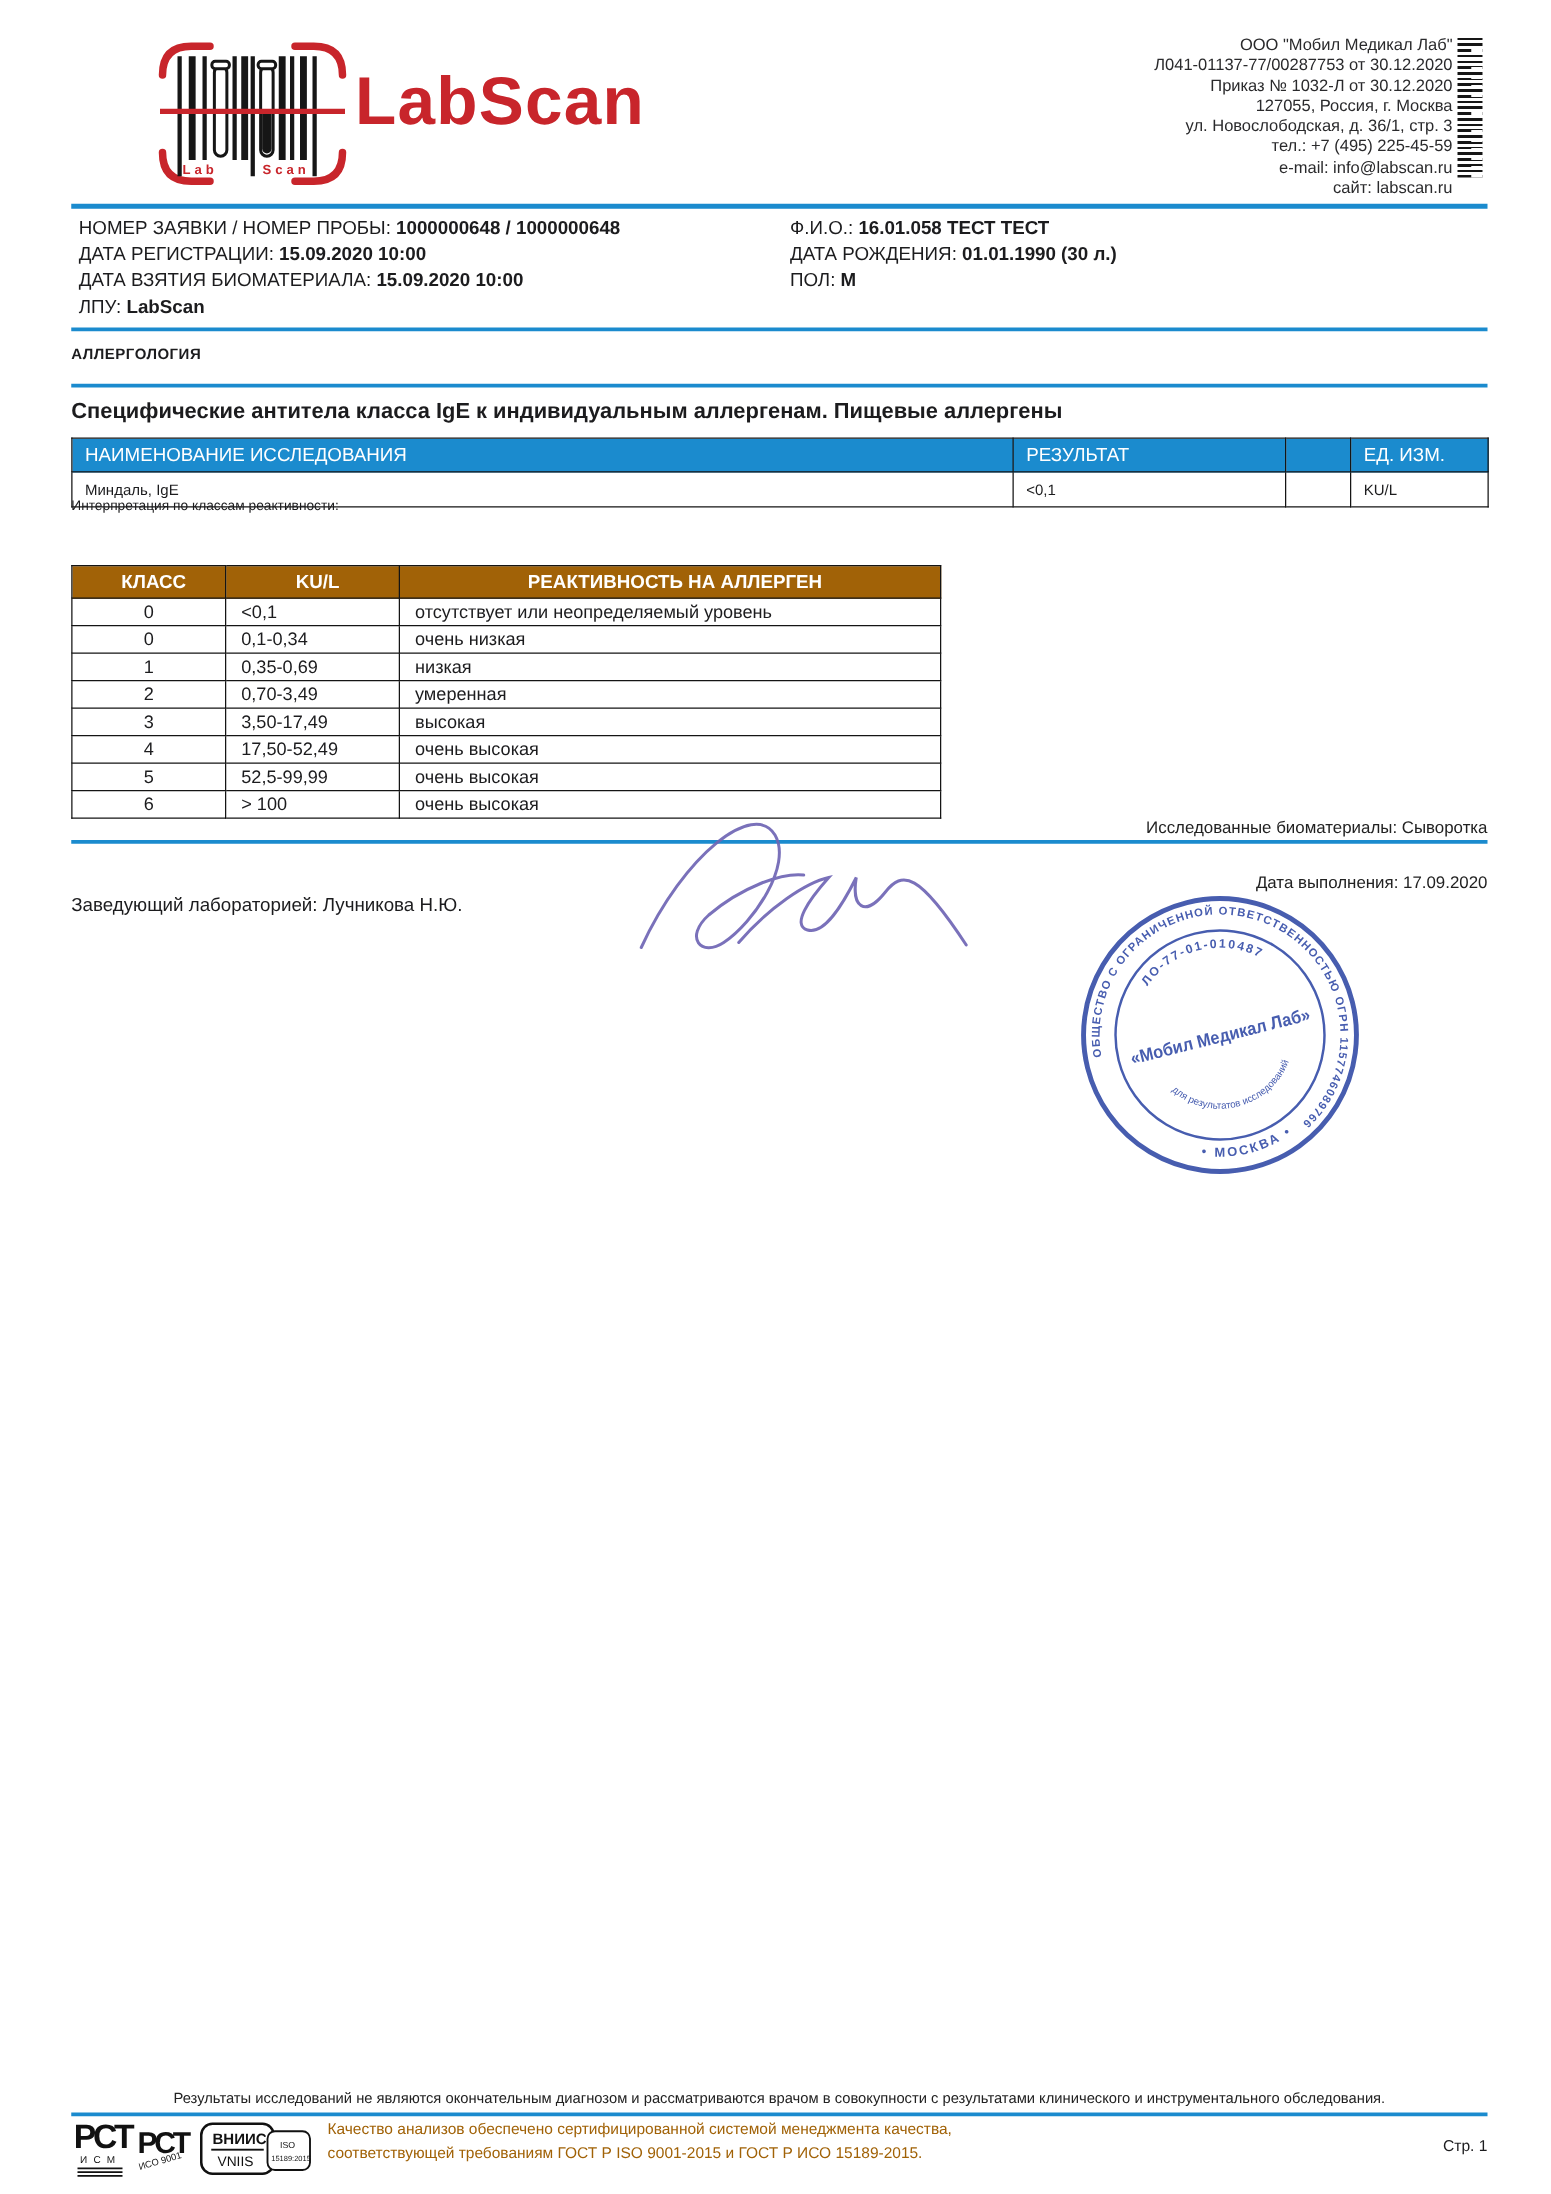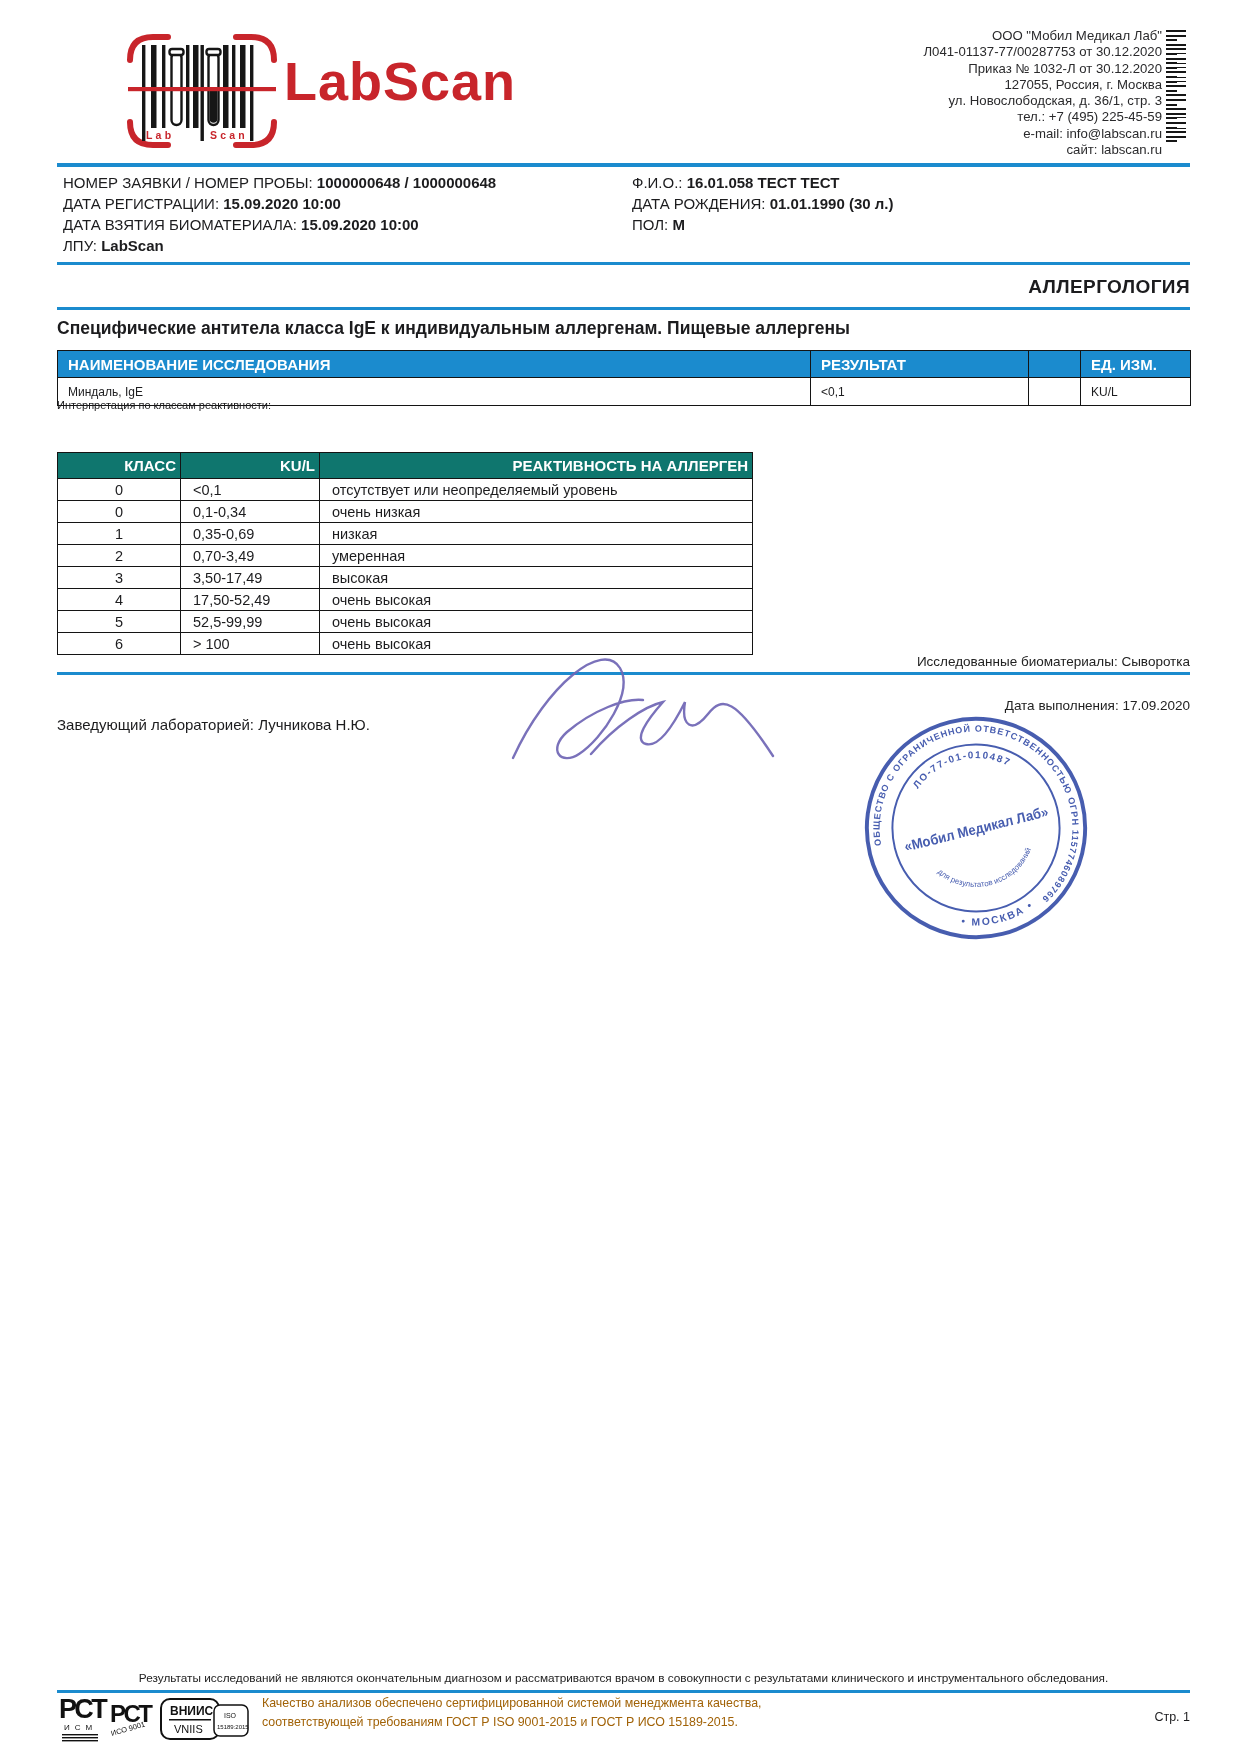--- a/index.html
+++ b/index.html
@@ -13,32 +13,32 @@
   .company{position:absolute;right:79px;top:28px;width:460px;text-align:right;font-size:13.2px;line-height:16.3px;color:#2a2a2c}
   .vbarcode{position:absolute;right:55px;top:30px;width:20px;height:112px}
   .vbarcode .b1{position:absolute;right:0;top:0;width:20px;height:112px;
      background:repeating-linear-gradient(180deg,#161616 0 2.1px,transparent 2.1px 4.6px)}
   .vbarcode .b2{position:absolute;right:0;top:1.5px;width:9px;height:110px;
      background:repeating-linear-gradient(180deg,#fff 0 2.1px,transparent 2.1px 7.2px)}
   
   .pcol{position:absolute;top:172px;font-size:15px;line-height:21px}
   .pcol.left{left:63px}.pcol.right{left:632px}
   .pvalue{font-weight:bold}
-  .center-title{position:absolute;left:57px;top:276px;width:1133px;text-align:right;
-     font-size:19px;font-weight:bold;letter-spacing:.4px}
+  .center-title{position:absolute;left:57px;top:276px;width:1133px;text-align:left;
+     font-size:12px;font-weight:bold;letter-spacing:.4px}
   .panel-title{position:absolute;left:57px;top:318px;font-size:17.5px;font-weight:bold}
   
   table{border-collapse:collapse;table-layout:fixed}
   .results{position:absolute;left:57px;top:350px;width:1133px}
-  .results th{background:#1b8bce;color:#fff;font-size:15px;font-weight:bold;text-align:left;
+  .results th{background:#1b8bce;color:#fff;font-size:15px;font-weight:normal;text-align:left;
      height:27px;padding:0 4px 0 10px;border:1.6px solid #141414}
   .results td{font-size:12px;height:28px;padding:0 4px 0 10px;border:1.6px solid #141414}
   .interp-title{position:absolute;left:57px;top:399px;font-size:11px;font-weight:normal}
   .interp{position:absolute;left:57px;top:452px;width:695px}
-  .interp th{background:#0f766e;color:#fff;font-size:15px;font-weight:bold;text-align:right;
+  .interp th{background:#a16207;color:#fff;font-size:15px;font-weight:bold;text-align:center;
      height:26px;padding:0 4px 0 12px;border:1.6px solid #141414}
   .interp td{font-size:14.5px;height:22px;padding:0 4px 0 12px;border:1.6px solid #141414}
   .interp td.num{text-align:center;padding:0}
   
   .meta1{position:absolute;right:51px;top:654px;font-size:13.5px;color:#222}
   .meta2{position:absolute;right:51px;top:698px;font-size:13.5px;color:#222}
   .labhead{position:absolute;left:57px;top:716px;font-size:15px}
   .signature{position:absolute;left:495px;top:636px}
   .stamp{position:absolute;left:858px;top:710px;opacity:.88}
   

